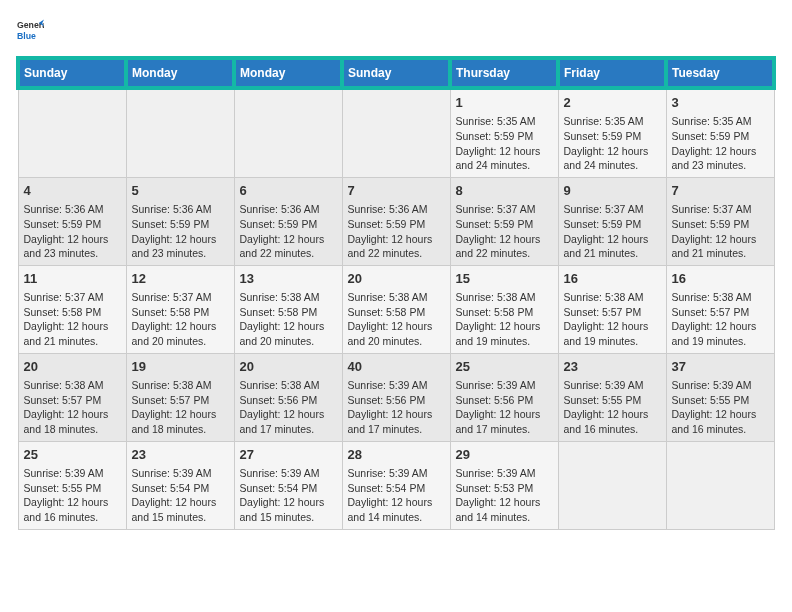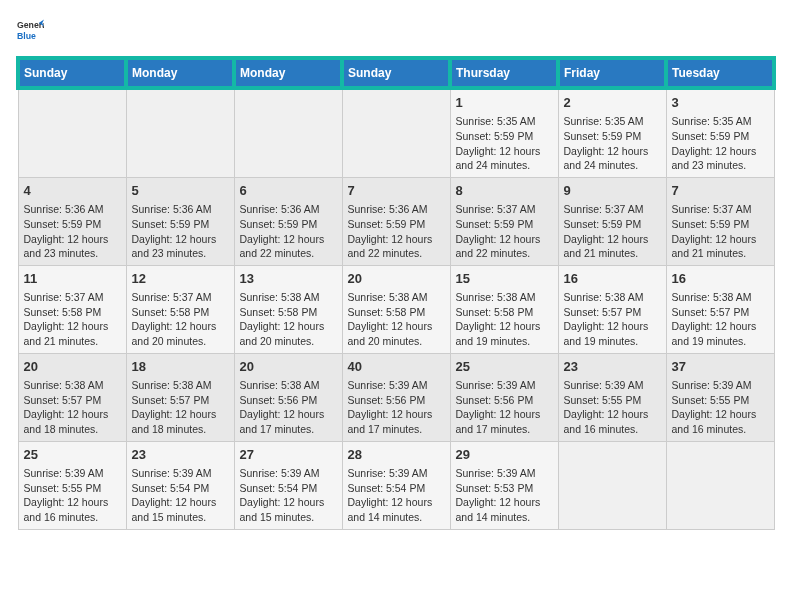--- a/index.html
+++ b/index.html
@@ -247,21 +247,21 @@
       </tr>
       <tr>
         <td>
           <span class="day-num">20</span>
           <div>Sunrise: 5:38 AM</div>
           <div>Sunset: 5:57 PM</div>
           <div>Daylight: 12 hours</div>
           <div>and 18 minutes.</div>
         </td>
         <td>
-          <span class="day-num">18</span>
+          <span class="day-num">19</span>
           <div>Sunrise: 5:38 AM</div>
           <div>Sunset: 5:57 PM</div>
           <div>Daylight: 12 hours</div>
           <div>and 18 minutes.</div>
         </td>
         <td>
           <span class="day-num">20</span>
           <div>Sunrise: 5:38 AM</div>
           <div>Sunset: 5:56 PM</div>
           <div>Daylight: 12 hours</div>

